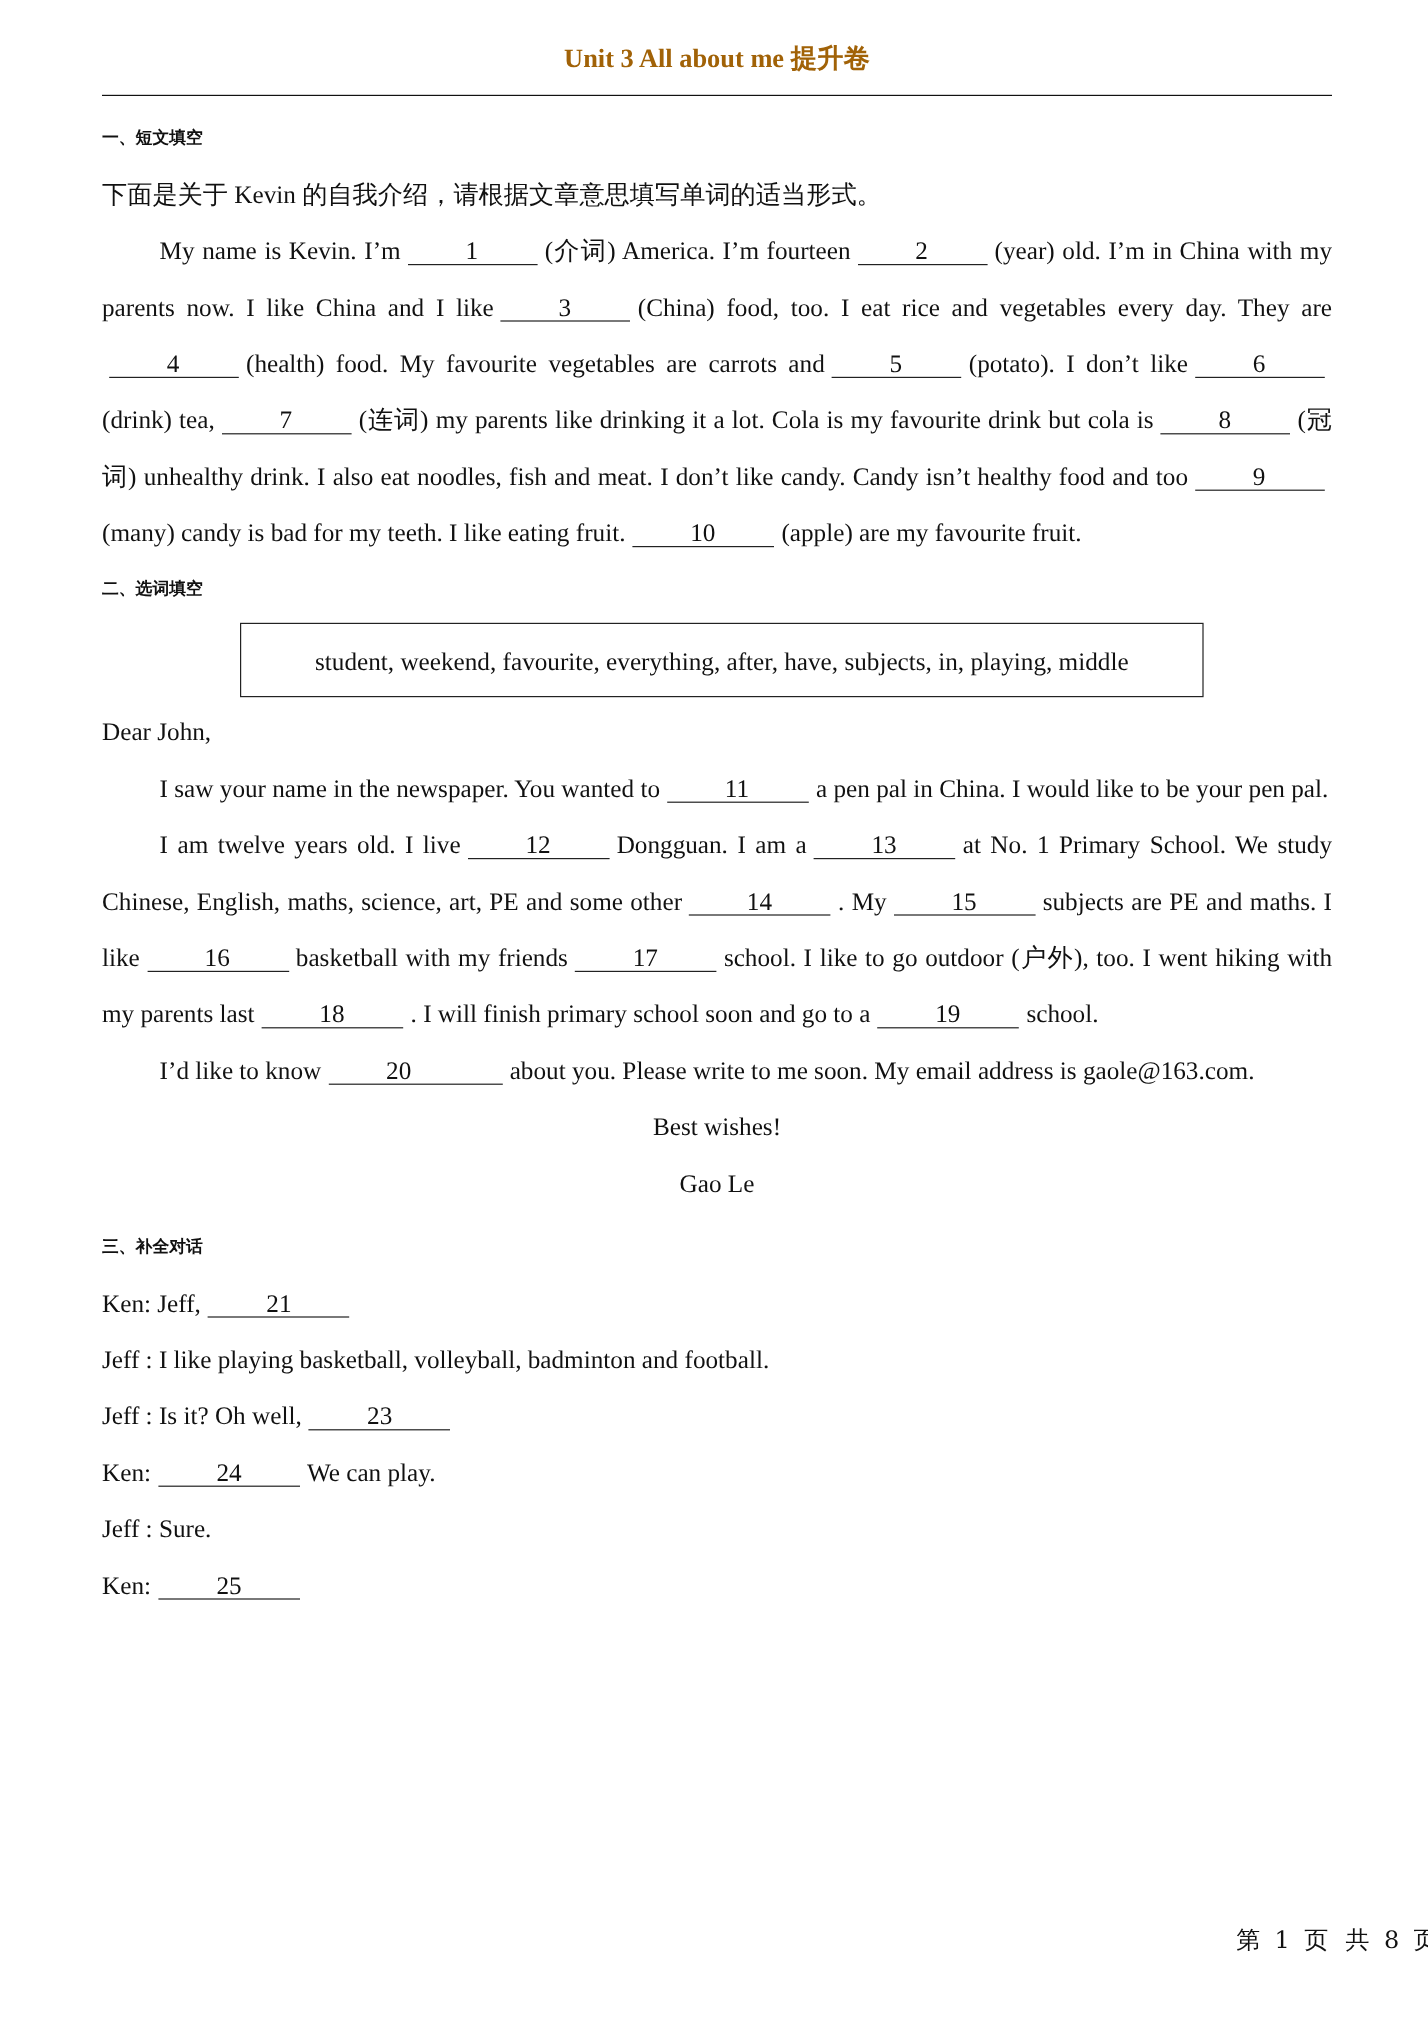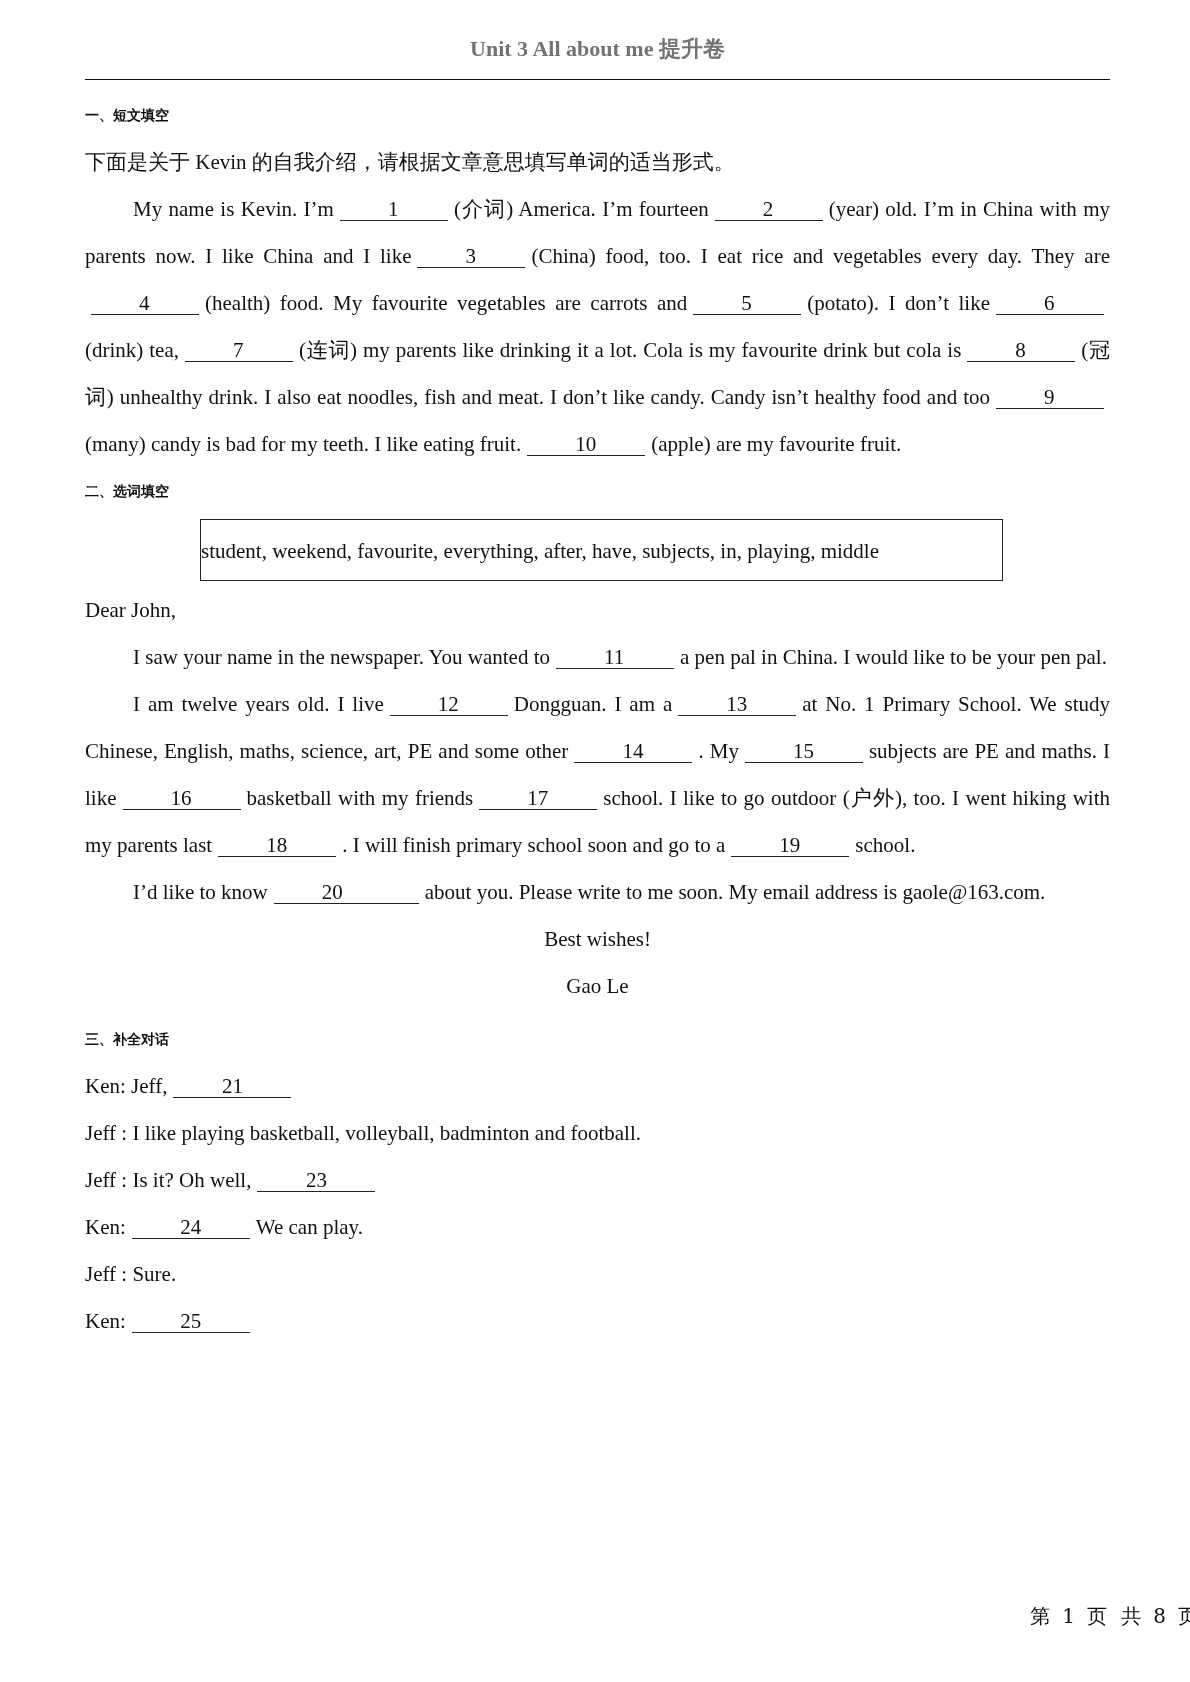--- a/index.html
+++ b/index.html
@@ -1,30 +1,30 @@
 <!DOCTYPE html>
 <html><head>
 <meta charset="utf-8">
 <style>
   html, body { margin:0; padding:0; background:#ffffff; }
   body { width:1190px; height:1682px; position:relative; overflow:hidden;
          font-family:"Liberation Serif","DejaVu Serif",serif; color:#111; }
   .page { position:absolute; left:85px; top:0; width:1025px; }
   .title { position:absolute; top:34px; left:0; width:1025px; text-align:center;
-           font-weight:bold; font-size:22px; color:#737373; }
+           font-weight:bold; font-size:22px; color:#a16207; }
   .rule { position:absolute; top:79px; left:0; width:1025px; height:0; border-top:1.5px solid #111; }
   .content { position:absolute; top:92px; left:0; width:1025px; font-size:21px; line-height:47px; }
   .h { font-weight:bold; font-family:"DejaVu Sans","Liberation Sans",sans-serif; font-size:14px; }
   .p { text-align:justify; text-align-last:left; }
   .indent { text-indent:48px; }
   .blank { display:inline-block; min-width:108px; border-bottom:1.3px solid #222; text-align:center;
            line-height:22px; margin:0 6px; }
   .blank.w { min-width:118px; }
   .box { margin:4px 0 6px 115px; width:803px; height:62px; border:1.5px solid #222;
-         line-height:62px; box-sizing:border-box; }
+         text-align:center; line-height:62px; box-sizing:border-box; }
   .right { text-align:center; }
   .gap { height:6px; }
   .footer { position:absolute; top:1603px; left:0; width:1190px; text-align:right;
             font-size:20px; letter-spacing:4px; font-family:"DejaVu Serif","Liberation Serif",serif;margin-left:16px; }
   .footer span { margin:0 4px; }
 </style>
 </head>
 <body>
 
 <div class="page">

